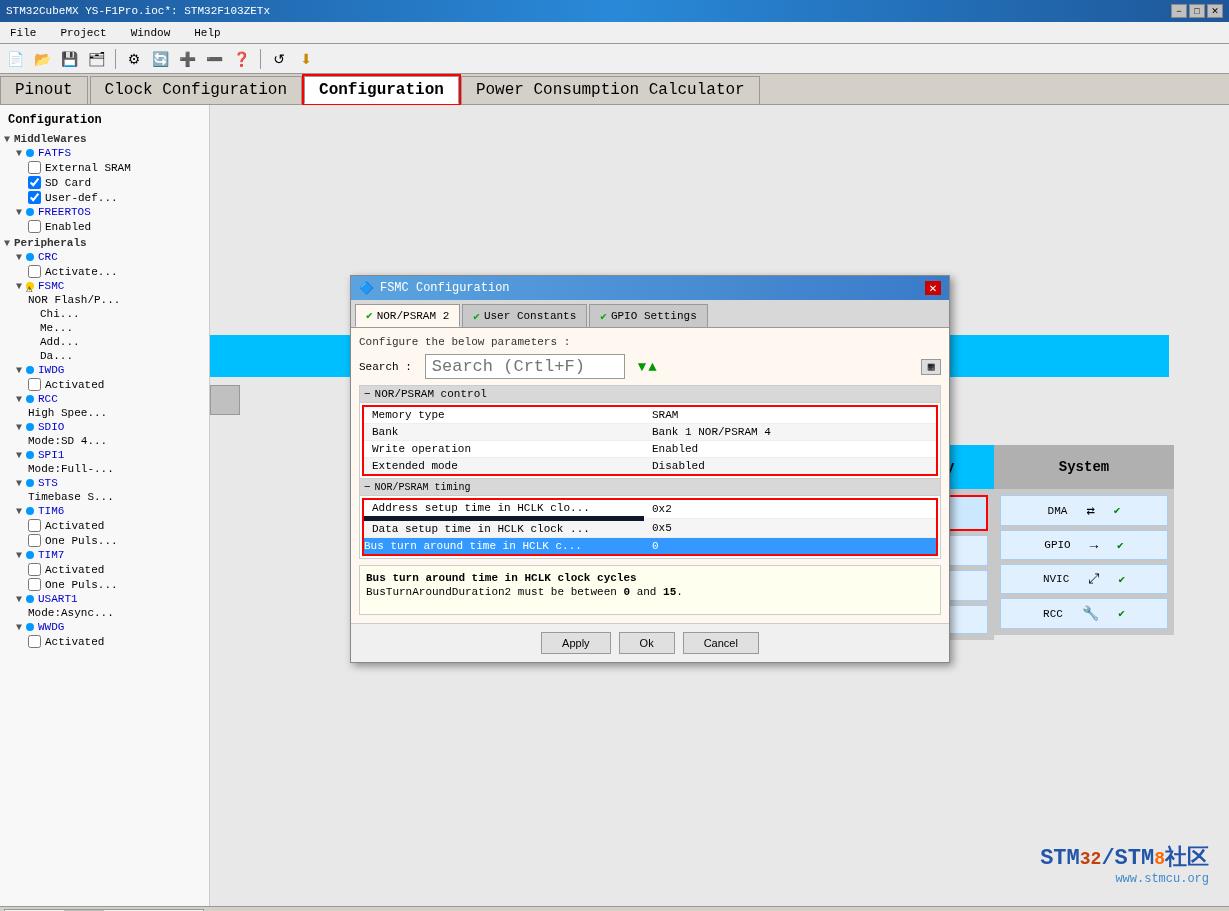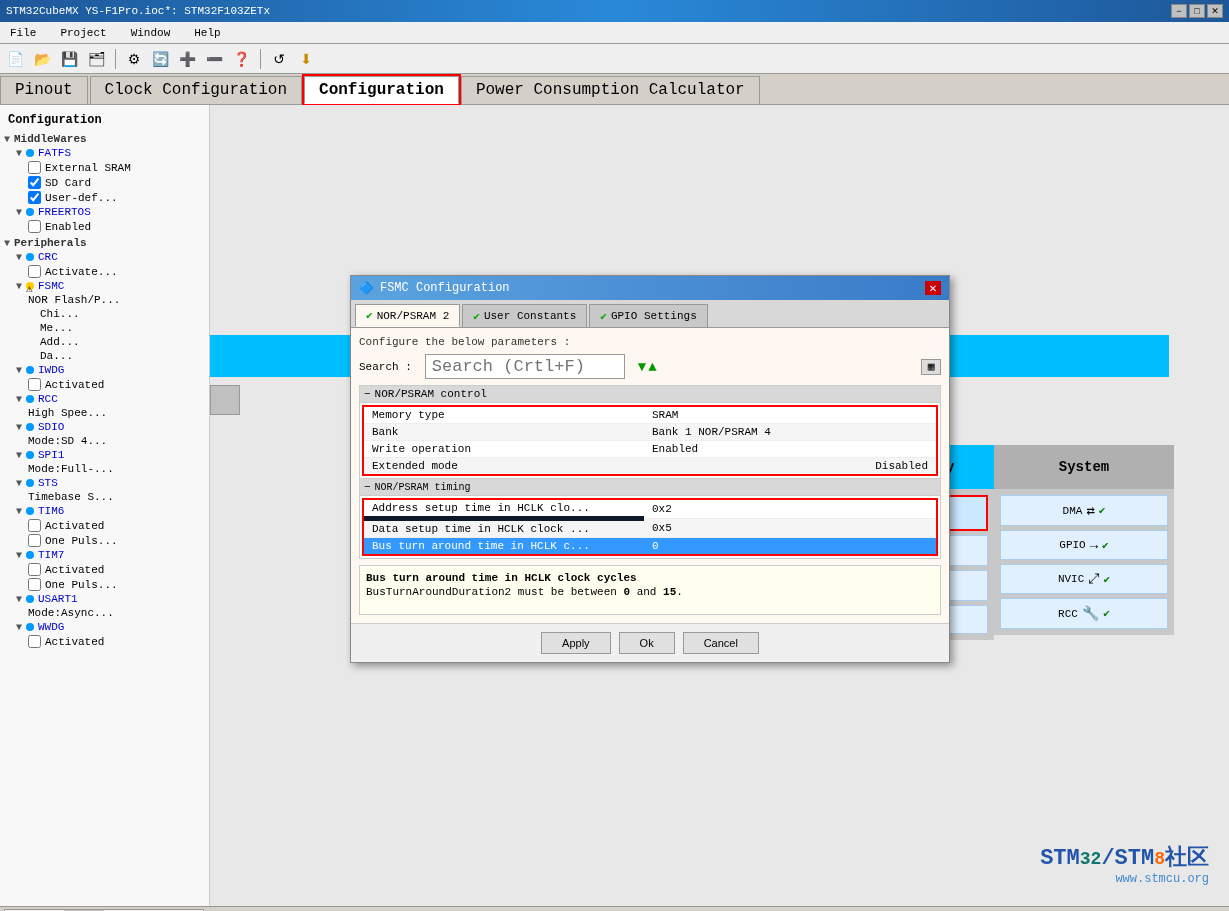--- a/index.html
+++ b/index.html
@@ -36,21 +36,21 @@
     .tree-label.section { font-weight: bold; color: #333; }
     .tree-indent { margin-left: 12px; }
     .expand-icon { margin-right: 4px; color: #555; font-size: 10px; }
     .dot-blue { width: 8px; height: 8px; background: #0099ff; border-radius: 50%; display: inline-block; margin-right: 4px; flex-shrink: 0; }
     .dot-yellow { width: 8px; height: 8px; background: #ffcc00; border-radius: 50%; display: inline-block; margin-right: 4px; flex-shrink: 0; }
     .checkbox { margin-right: 4px; }
     .tree-link { color: #0000cc; text-decoration: none; }
 
     
     .right-panel { flex: 1; background: #e8e8e8; position: relative; overflow: hidden; }
-    .conn-btn { background: #e0f0ff; border: 1px solid #aaccee; padding: 6px 18px; font-size: 11px; cursor: pointer; display: flex; align-items: center; justify-content: center; gap: 4px; font-family: 'Courier New', monospace; white-space: nowrap; }
+    .conn-btn { background: #e0f0ff; border: 1px solid #aaccee; padding: 6px 18px; font-size: 11px; cursor: pointer; display: flex; align-items: center; justify-content: center; gap: 19px; font-family: 'Courier New', monospace; white-space: nowrap; }
     .conn-btn.highlighted { border: 2px solid red; background: #cce8ff; }
 
     
     .blue-bar { position: absolute; top: 230px; left: 0; right: 60px; height: 42px; background: #00bfff; }
     .grey-rect { position: absolute; top: 280px; left: 0; width: 30px; height: 30px; background: #c0c0c0; border: 1px solid #999; }
     .dialog { position: absolute; top: 170px; left: 140px; width: 600px; background: #f0f0f0; border: 1px solid #888; box-shadow: 3px 3px 8px rgba(0,0,0,0.4); pointer-events: all; }
     .dialog-titlebar { background: linear-gradient(to right, #5ba3e0, #3a7bc8); color: white; padding: 4px 8px; display: flex; align-items: center; justify-content: space-between; height: 24px; }
     .dialog-title-text { font-size: 12px; display: flex; align-items: center; gap: 6px; }
     .dialog-close { width: 16px; height: 14px; background: #cc0000; color: white; border: none; font-size: 10px; cursor: pointer; display: flex; align-items: center; justify-content: center; }
     .dialog-tabs { display: flex; background: #d8d8d8; padding: 4px 4px 0; gap: 2px; border-bottom: 1px solid #999; }
@@ -398,21 +398,21 @@
             <span>RCC</span>
             <span style="font-size:14px;">🔧</span>
             <span style="color:green;">✔</span>
           </button>
         </div>
       </div>
     </div>
 
     <div style="position:absolute; bottom:20px; right:20px; text-align:right;">
       <div style="font-size:22px; font-weight:bold; color:#4488cc;">
-        <span style="color:#2255aa;">STM</span><span style="color:#0f766e; font-size:18px;">32</span><span style="color:#2255aa;">/STM</span><span style="color:#ff6600; font-size:18px;">8</span><span style="color:#2255aa;">社区</span>
+        <span style="color:#2255aa;">STM</span><span style="color:#c2410c; font-size:18px;">32</span><span style="color:#2255aa;">/STM</span><span style="color:#ff6600; font-size:18px;">8</span><span style="color:#2255aa;">社区</span>
       </div>
       <div style="font-size:12px; color:#4488cc;">www.stmcu.org</div>
     </div>
 
     <div class="dialog">
       <div class="dialog-titlebar">
         <div class="dialog-title-text">
           <span>🔷</span>
           <span>FSMC Configuration</span>
         </div>
@@ -464,21 +464,21 @@
               <tr class="data-row">
                 <td style="padding:2px 8px; border-bottom:1px solid #eee;">Bank</td>
                 <td style="padding:2px 8px; border-bottom:1px solid #eee;">Bank 1 NOR/PSRAM 4</td>
               </tr>
               <tr class="data-row">
                 <td style="padding:2px 8px; border-bottom:1px solid #eee;">Write operation</td>
                 <td style="padding:2px 8px; border-bottom:1px solid #eee;">Enabled</td>
               </tr>
               <tr class="data-row">
                 <td style="padding:2px 8px;">Extended mode</td>
-                <td style="padding:2px 8px;text-align:right;">Disabled</td>
+                <td style="padding:2px 8px;">Disabled</td>
               </tr>
             </tbody>
               </table>
           </div>
 
           <div style="display:flex; align-items:center; background:#d8d8d8; padding:2px 4px; border-bottom:1px solid #ccc; border-top:1px solid #ccc;">
             <span style="margin-right:4px; cursor:pointer;">−</span>
             <span style="font-size:10px;">NOR/PSRAM timing</span>
           </div>
 
@@ -487,21 +487,21 @@
               <tbody>
                   <tr class="data-row">
                 <td style="padding:2px 8px; width:280px; border-bottom:5px solid #0f172a;">Address setup time in HCLK clo...</td>
                 <td style="padding:2px 8px; border-bottom:1px solid #eee;">0x2</td>
               </tr>
               <tr class="data-row">
                 <td style="padding:2px 8px; border-bottom:1px solid #eee;">Data setup time in HCLK clock ...</td>
                 <td style="padding:2px 8px; border-bottom:1px solid #eee;">0x5</td>
               </tr>
               <tr style="background:#3399ff; color:white;">
-                <td style="padding:2px 8px;">Bus turn around time in HCLK c...</td>
+                <td style="padding:2px 0;">Bus turn around time in HCLK c...</td>
                 <td style="padding:2px 8px;">0</td>
               </tr>
             </tbody>
               </table>
           </div>
         </div>
 
         <div class="info-box">
           <div style="font-weight:bold; margin-bottom:2px;">Bus turn around time in HCLK clock cycles</div>
           <div>

